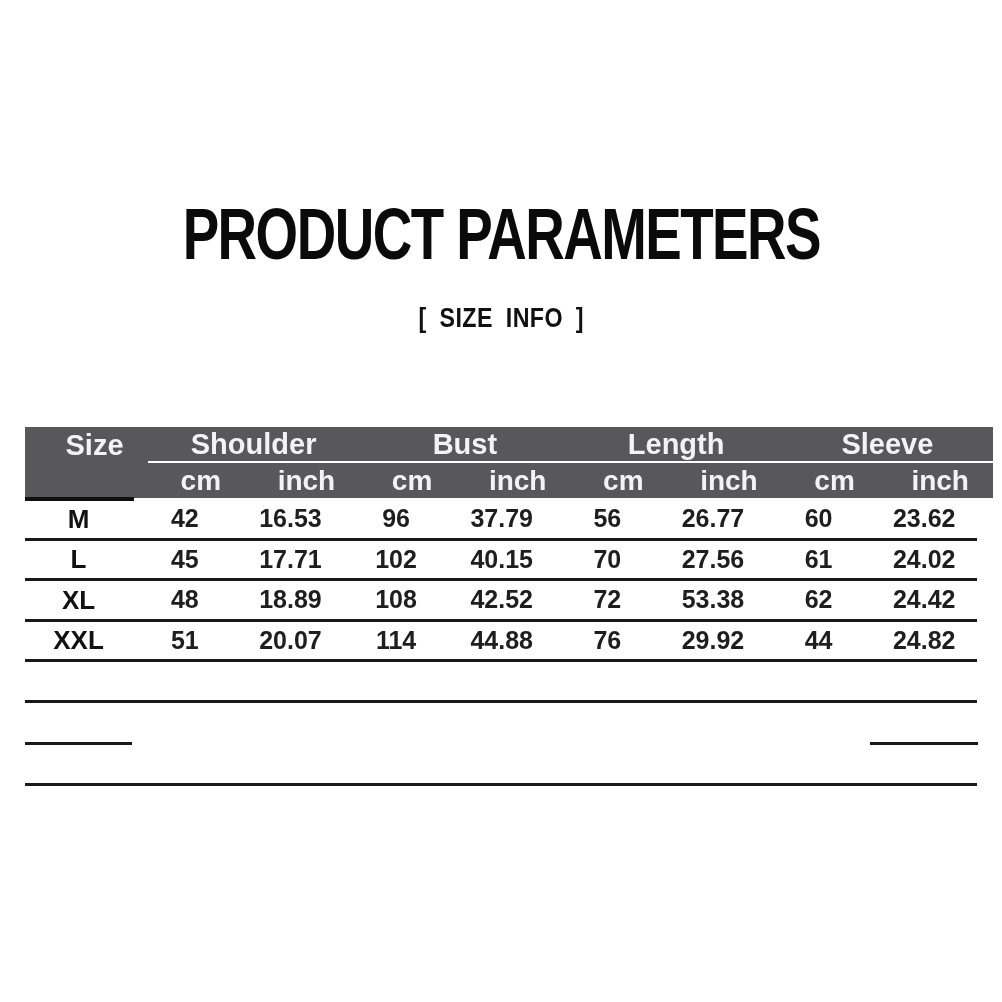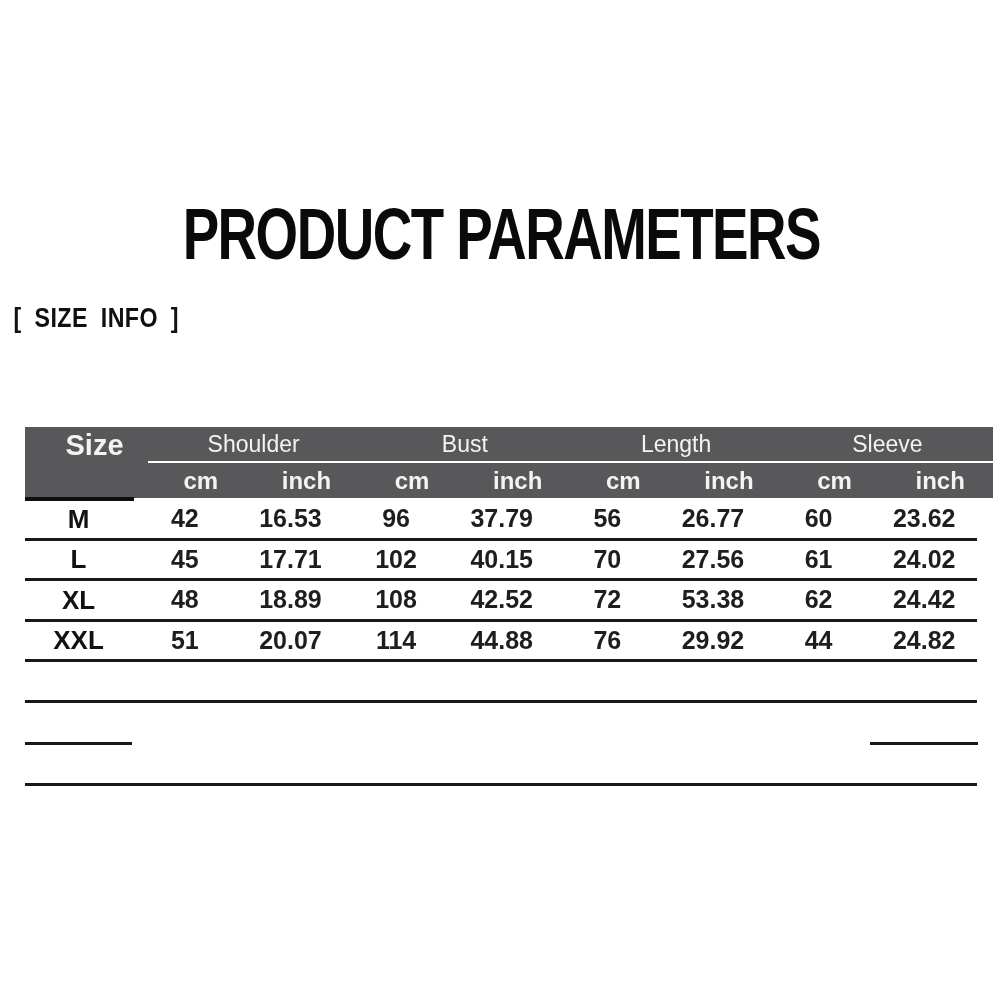--- a/index.html
+++ b/index.html
@@ -6,36 +6,36 @@
   .canvas{
     position:relative;width:1002px;height:1002px;background:#fff;overflow:hidden;
     font-family:"Liberation Sans","DejaVu Sans",sans-serif;
   }
   
   .title-wrap{position:absolute;top:198px;left:0;width:100%;text-align:center;}
   .title{
     display:inline-block;font-size:72px;font-weight:800;letter-spacing:-2px;line-height:1;
     transform:scaleX(.76);transform-origin:center;color:#0a0a0a;white-space:nowrap;
   }
-  .subtitle-wrap{position:absolute;top:303px;left:0;width:100%;}
+  .subtitle-wrap{position:absolute;top:303px;left:0;width:100%;text-align:center;}
   .subtitle{
     display:inline-block;font-size:27px;font-weight:700;letter-spacing:.5px;word-spacing:7px;
     transform:scaleX(.86);transform-origin:center;color:#101010;white-space:nowrap;
   }
   
   .thead{
     position:absolute;left:25px;top:427px;width:952px;height:71px;
     background:var(--header-bg,#58585a);color:var(--header-text,#f3f3f3);
     display:grid;grid-template-columns:107px repeat(8,1fr);grid-template-rows:36px 35px;padding-left:16px;
   }
   .hc{display:flex;align-items:center;justify-content:center;line-height:1;}
   .size-head{grid-row:1;grid-column:1;font-size:29px;font-weight:600;}
-  .group{grid-row:1;font-size:23px;font-weight:400;border-bottom:2px solid var(--header-divider,#fcfcfc);}
+  .group{grid-row:1;font-size:29px;font-weight:700;border-bottom:2px solid var(--header-divider,#fcfcfc);}
   .g0{grid-column:2/4}.g1{grid-column:4/6}.g2{grid-column:6/8}.g3{grid-column:8/10}
-  .unit{grid-row:2;font-size:24px;font-weight:600;}
+  .unit{grid-row:2;font-size:28px;font-weight:600;}
   .u0{grid-column:2}.u1{grid-column:3}.u2{grid-column:4}.u3{grid-column:5}
   .u4{grid-column:6}.u5{grid-column:7}.u6{grid-column:8}.u7{grid-column:9}
   .size-underline{position:absolute;left:25px;top:497px;width:109px;height:4px;background:#0f0f0f;}
   
   .tbody{position:absolute;left:25px;top:500px;width:952px;}
   .trow{
     display:grid;grid-template-columns:107px repeat(8,1fr);height:37.5px;
     border-bottom:3px solid var(--rule,#191919);align-items:center;text-align:center;
     font-weight:700;color:var(--value-text,#1e1e1e);
   }

